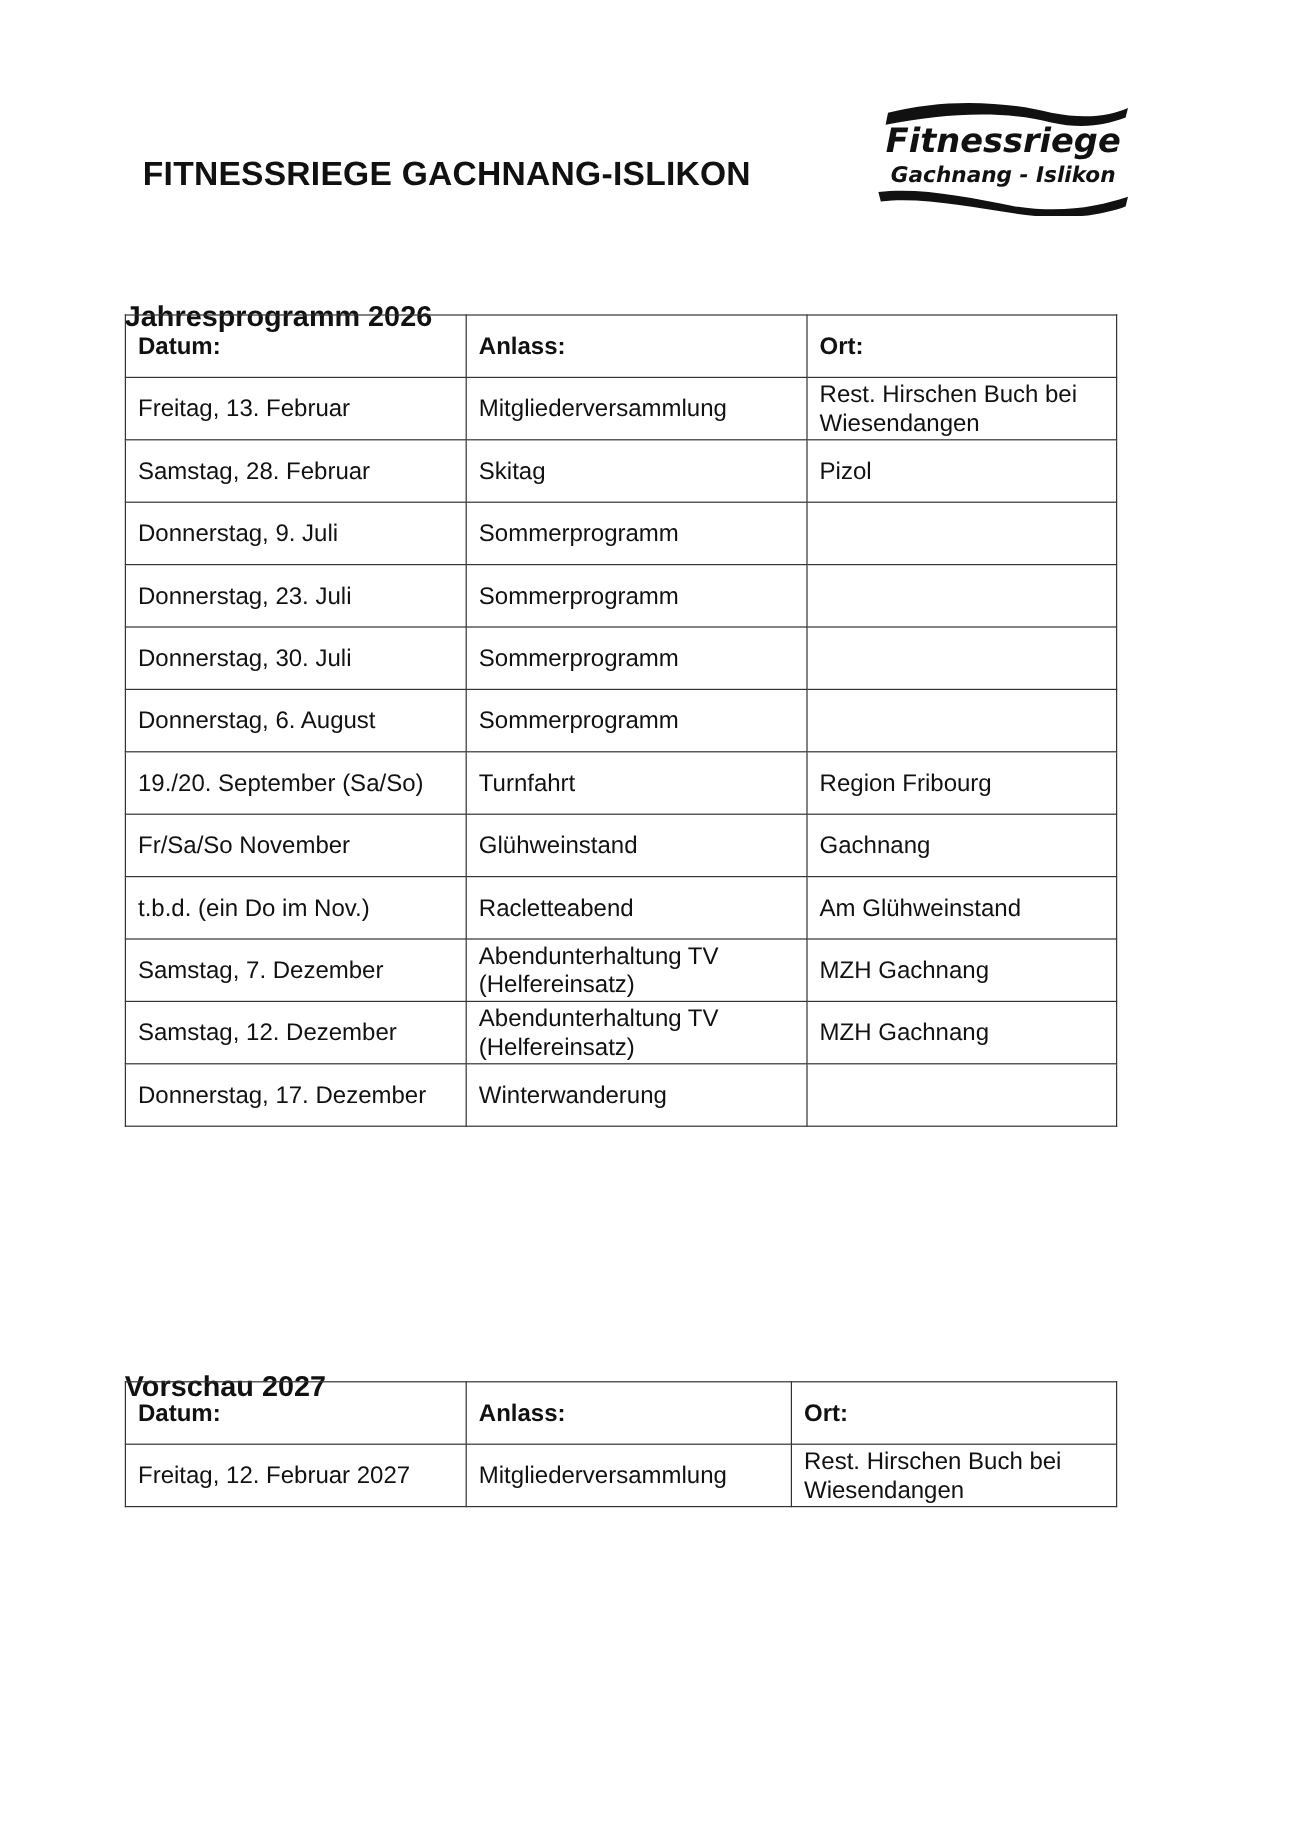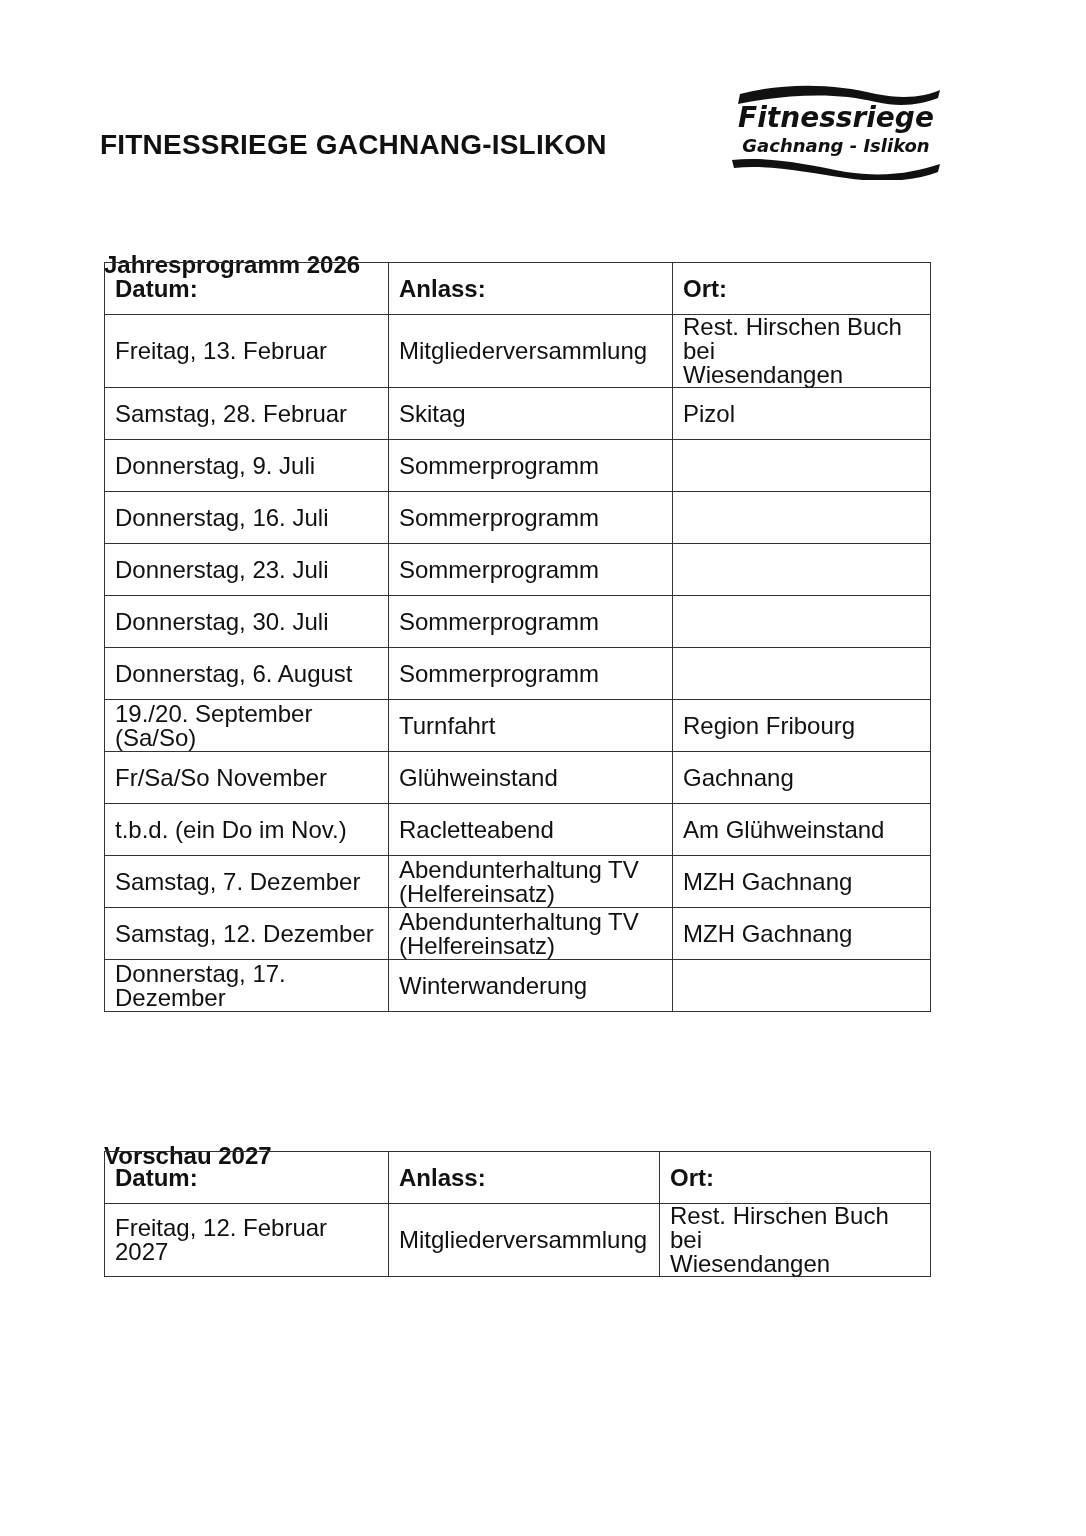--- a/index.html
+++ b/index.html
@@ -1,35 +1,35 @@
 <!DOCTYPE html>
 <html><head>
 <meta charset="utf-8">
 <style>
   html, body { margin: 0; padding: 0; background: #ffffff; }
   body {
     width: 1086px; height: 1536px; position: relative; overflow: hidden;
     font-family: "Liberation Sans", sans-serif; color: #111111;
   }
   .title {
-    position: absolute; left: 100px; top: 129px;
+    position: absolute; left: 119px; top: 129px;
     font-size: 28px; font-weight: bold; letter-spacing: 0.2px;
   }
   .logo {
     position: absolute; left: 726px; top: 80px; width: 220px; height: 100px;
   }
   .logo svg { width: 220px; height: 100px; display: block; }
   .section-title {
     position: absolute; left: 104px; font-size: 24px; font-weight: bold;
   }
   #sec1 { top: 209px; margin-top: 42px; }
   #sec2 { top: 1098px; margin-top: 44px; }
   table {
     position: absolute; left: 104px; border-collapse: collapse;
-    font-size: 24px; table-layout: fixed; border-radius: 30px;
+    font-size: 20px; table-layout: fixed; border-radius: 30px;
   }
   #tbl1 { top: 262px; width: 826px; }
   #tbl2 { top: 1151px; width: 826px; }
   td, th {
     border: 1.5px solid #333333; padding: 0 10px; text-align: left;
     vertical-align: middle; line-height: 24px; height: 52px; box-sizing: border-box;
     font-weight: normal;
   }
   th { font-weight: bold; }
   #tbl1 col.c1 { width: 284px; }
@@ -76,25 +76,20 @@
         <td class="ml">Rest. Hirschen Buch bei
 Wiesendangen</td>
       </tr>
       <tr>
         <td class="ml">Samstag, 28. Februar</td>
         <td class="ml">Skitag</td>
         <td class="ml">Pizol</td>
       </tr>
       <tr>
         <td class="ml">Donnerstag, 9. Juli</td>
-        <td class="ml">Sommerprogramm</td>
-        <td class="ml"></td>
-      </tr>
-      <tr>
-        <td class="ml">Donnerstag, 16. Juli</td>
         <td class="ml">Sommerprogramm</td>
         <td class="ml"></td>
       </tr>
       <tr>
         <td class="ml">Donnerstag, 23. Juli</td>
         <td class="ml">Sommerprogramm</td>
         <td class="ml"></td>
       </tr>
       <tr>
         <td class="ml">Donnerstag, 30. Juli</td>

